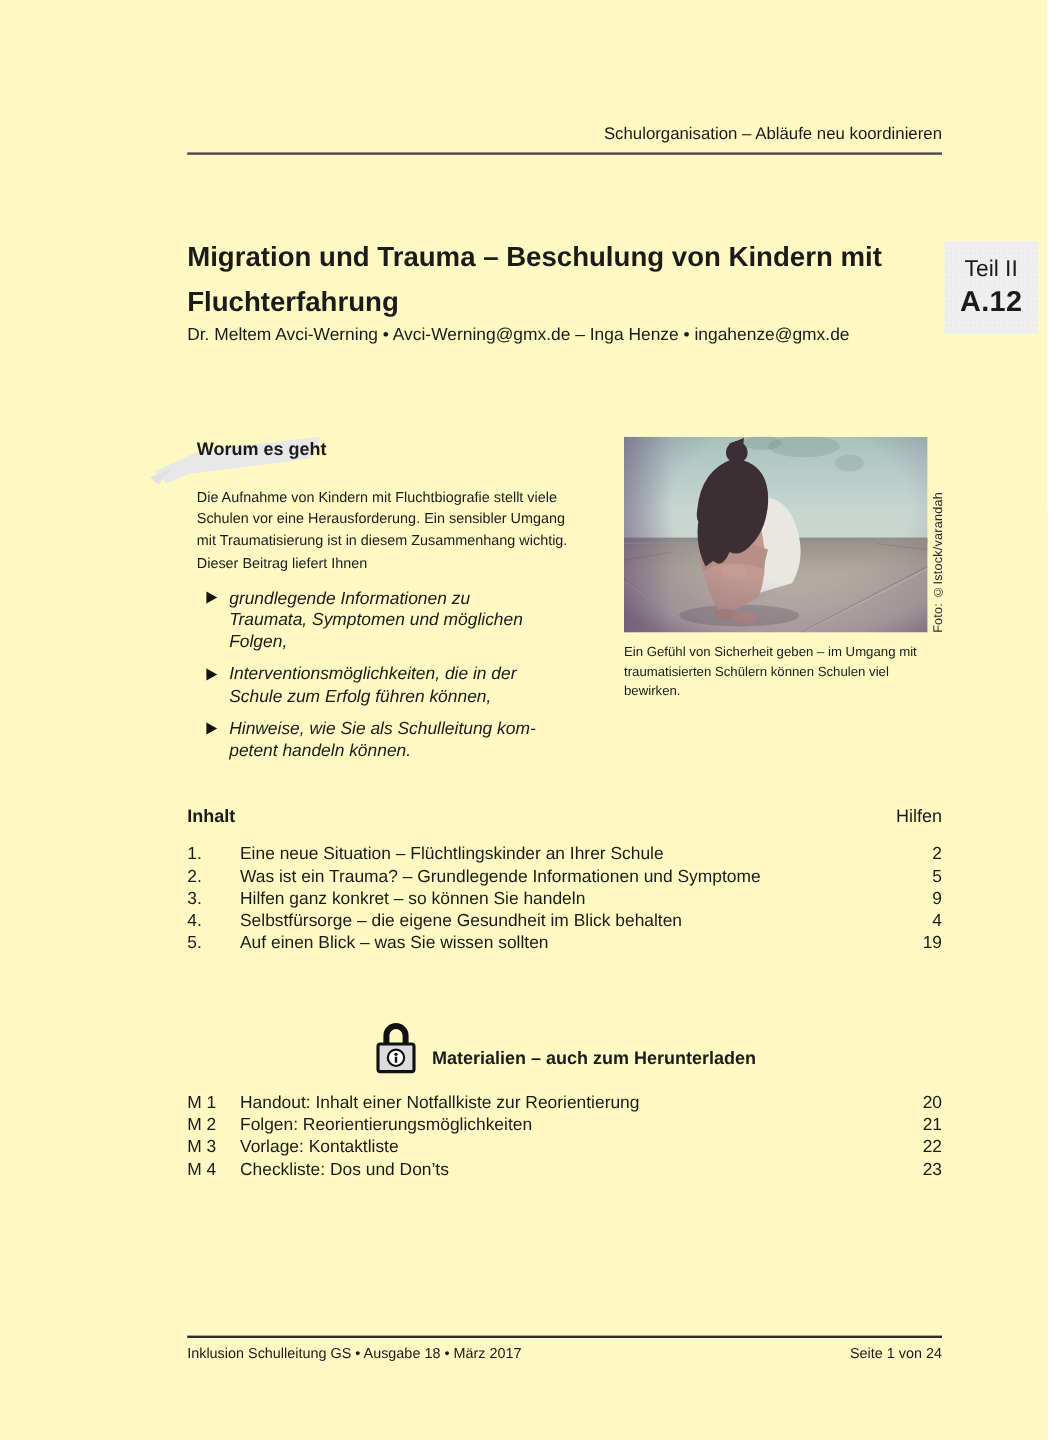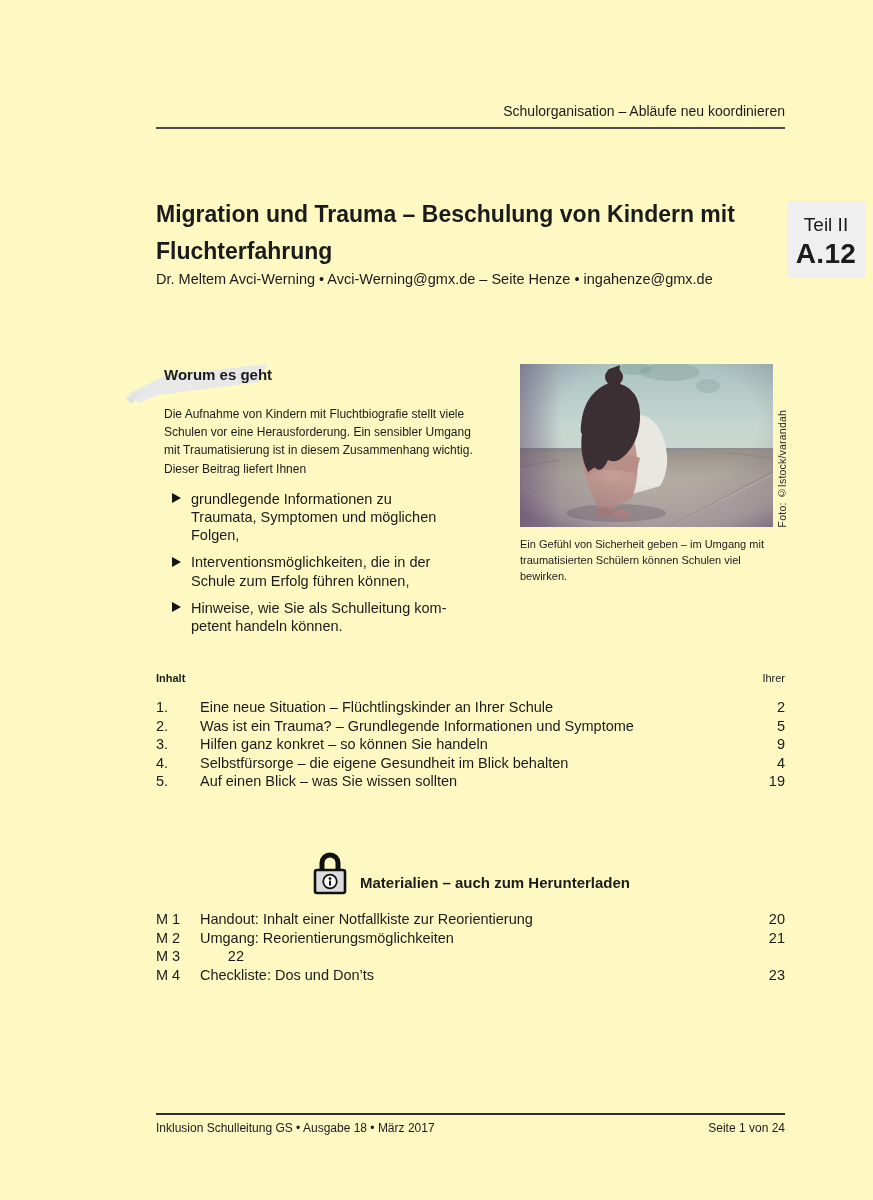--- a/index.html
+++ b/index.html
@@ -15,53 +15,53 @@
 
   
   .badge {
     position:absolute; top:201px; left:787px; width:78px; height:77px;
     box-sizing:border-box; padding-top:13px; text-align:center;
     background-color:#efefef;
     background-image:radial-gradient(#dddddd 0.7px, rgba(0,0,0,0) 0.7px);
     background-size:4px 4px;
   }
   .badge-part { font-size:19px; }
-  .badge-code { font-size:28px; font-weight:700; margin-top:2px; letter-spacing:0.3px; }
+  .badge-code { font-size:24px; font-weight:700; margin-top:2px; letter-spacing:0.3px; }
 
   
   .doc-title { position:absolute; top:196px; left:156px; width:625px; margin:0;
                font-size:23px; font-weight:700; line-height:37px; }
   .doc-title span { display:block; }
   .authors { position:absolute; top:271px; left:156px; font-size:14.5px; }
 
   
   .intro { position:absolute; top:366px; left:156px; width:350px; }
   .swoosh { position:absolute; left:-33px; top:-9px; width:150px; height:48px; }
   .intro-heading { position:relative; padding-left:8px; font-size:15px; font-weight:700; }
   .intro-body { position:relative; margin-top:22px; padding-left:8px;
                 width:320px; font-size:12px; line-height:18.2px; }
   .bullets { list-style:none; margin:12px 0 0; padding:0 0 0 8px; }
-  .bullets li { display:flex; margin-bottom:9px; }
+  .bullets li { display:flex; margin-bottom:9px;font-style:italic; }
   .bullet-marker { flex:0 0 auto; width:0; height:0;
       border-left:9px solid #141414; border-top:5.5px solid transparent;
       border-bottom:5.5px solid transparent; margin:3.5px 10px 0 8px; }
   .bullet-text { font-size:14.5px; line-height:18.2px; width:258px; }
 
   
   .figure { position:absolute; top:364px; left:520px; width:253px; }
   .photo { display:block; width:253px; height:163px; }
   .photo-credit { position:absolute; top:0; left:256px; height:163px;
                   display:flex; align-items:flex-end; }
   .photo-credit span { writing-mode:vertical-rl; transform:rotate(180deg);
                        font-size:10.5px; color:#2a2a2a; letter-spacing:0.2px; }
   .caption { margin-top:9px; width:262px; font-size:11px; line-height:16px; }
 
   
   .toc { position:absolute; top:672px; left:156px; width:629px; }
-  .toc-head { display:flex; justify-content:space-between; font-size:11px; margin-bottom:14px; }
+  .toc-head { display:flex; justify-content:space-between; font-size:15px; margin-bottom:14px; }
   .toc-head .lbl { font-weight:700; }
   .row { display:flex; font-size:14.5px; line-height:18.6px; }
   .row .num { flex:0 0 44px; }
   .row .t   { flex:1 1 auto; }
   .row .p   { flex:0 0 44px; text-align:right; }
 
   .materials { position:absolute; top:850px; left:156px; width:629px; }
   .mat-head { display:flex; align-items:flex-end; margin-bottom:14px;justify-content:center; }
   .lock-icon svg { display:block; }
   .mat-title { font-size:15px; font-weight:700; margin-left:11px; padding-bottom:5px; }
@@ -81,21 +81,21 @@
 
   <div class="badge">
     <div class="badge-part">Teil II</div>
     <div class="badge-code">A.12</div>
   </div>
 
   <h1 class="doc-title">
     <span>Migration und Trauma – Beschulung von Kindern mit</span>
     <span>Fluchterfahrung</span>
   </h1>
-  <div class="authors">Dr. Meltem Avci-Werning • Avci-Werning@gmx.de – Seite Henze • ingahenze@gmx.de</div>
+  <div class="authors">Dr. Meltem Avci-Werning • Avci-Werning@gmx.de – Inga Henze • ingahenze@gmx.de</div>
 
   <section class="intro">
     <svg class="swoosh" viewBox="0 0 150 48" aria-hidden="true">
       <path d="M6 36 L42 19 L144 7 L136 25 L34 38 L16 46 Z" fill="#e8e8e8"></path>
       <path d="M2 41 L20 33 L9 47 Z" fill="#e2e2e2"></path>
     </svg>
     <div class="intro-heading">Worum es geht</div>
     <div class="intro-body">Die Aufnahme von Kindern mit Fluchtbiografie stellt viele Schulen vor eine Herausforderung. Ein sensibler Umgang mit Traumatisierung ist in diesem Zusammenhang wichtig. Dieser Beitrag liefert Ihnen</div>
     <ul class="bullets">
       <li>
@@ -168,21 +168,21 @@
     </svg>
     <div class="photo-credit">
       <span>Foto: ©Istock/varandah</span>
     </div>
     <figcaption class="caption">Ein Gefühl von Sicherheit geben – im Umgang mit traumatisierten Schülern können Schulen viel bewirken.</figcaption>
   </figure>
 
   <section class="toc">
     <div class="toc-head">
       <span class="lbl">Inhalt</span>
-      <span>Ihrer</span>
+      <span>Hilfen</span>
     </div>
     <div class="row">
       <span class="num">1.</span>
       <span class="t">Eine neue Situation – Flüchtlingskinder an Ihrer Schule</span>
       <span class="p">2</span>
     </div>
     <div class="row">
       <span class="num">2.</span>
       <span class="t">Was ist ein Trauma? – Grundlegende Informationen und Symptome</span>
       <span class="p">5</span>
@@ -217,25 +217,26 @@
       </span>
       <span class="mat-title">Materialien – auch zum Herunterladen</span>
     </div>
     <div class="row">
       <span class="num">M 1</span>
       <span class="t">Handout: Inhalt einer Notfallkiste zur Reorientierung</span>
       <span class="p">20</span>
     </div>
     <div class="row">
       <span class="num">M 2</span>
-      <span class="t">Umgang: Reorientierungsmöglichkeiten</span>
+      <span class="t">Folgen: Reorientierungsmöglichkeiten</span>
       <span class="p">21</span>
     </div>
     <div class="row">
       <span class="num">M 3</span>
+      <span class="t">Vorlage: Kontaktliste</span>
       <span class="p">22</span>
     </div>
     <div class="row">
       <span class="num">M 4</span>
       <span class="t">Checkliste: Dos und Don’ts</span>
       <span class="p">23</span>
     </div>
   </section>
 
   <div class="footer-rule"></div>

